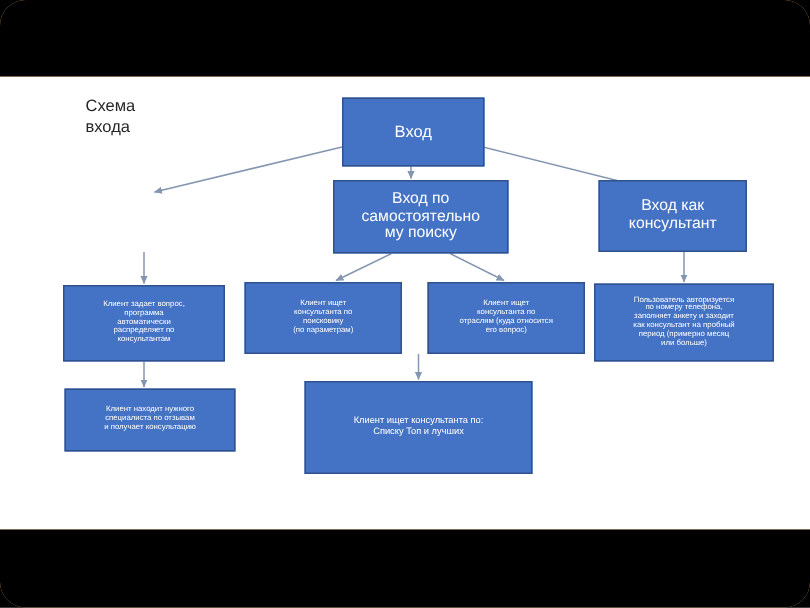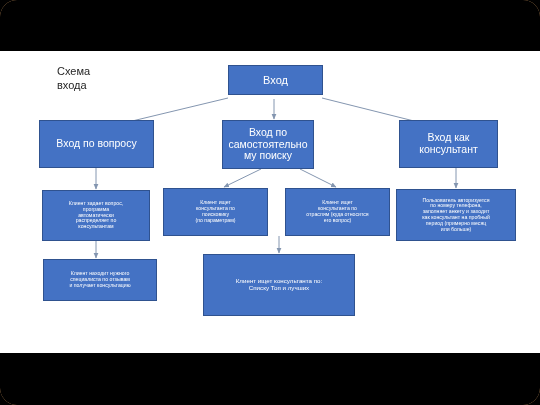--- a/index.html
+++ b/index.html
@@ -97,25 +97,24 @@
       <line x1="456" y1="117" x2="456" y2="137" stroke="#8496b0" stroke-width="1" marker-end="url(#ah)"></line>
 
       <line x1="96" y1="190" x2="96" y2="207" stroke="#8496b0" stroke-width="1" marker-end="url(#ah)"></line>
 
       <line x1="279" y1="185" x2="279" y2="202" stroke="#8496b0" stroke-width="1" marker-end="url(#ah)"></line>
     </svg>
 
     <div class="title" style="left:57px; top:14px; width:80px;">Схема
 входа</div>
 
-    <div class="node lvl1" style="left:228px; top:14px; width:95px; height:30px;">Вход</div>
+    <div class="node lvl1" style="left:228px; top:14px; width:95px; height:46px;">Вход</div>
 
-    <div class="node lvl2" style="left:39px; top:69px; width:115px; height:48px;">Вход по вопросу</div>
 
-    <div class="node lvl2" style="left:222px; top:69px; width:92px; height:49px;">Вход по
+    <div class="node lvl2" style="left:222px; top:69px; width:117px; height:49px;">Вход по
 самостоятельно
 му поиску</div>
 
     <div class="node lvl2" style="left:399px; top:69px; width:99px; height:48px;">Вход как
 консультант</div>
 
     <div class="node lvl3" style="left:42px; top:139px; width:108px; height:51px;">Клиент задает вопрос,
 программа
 автоматически
 распределяет по

